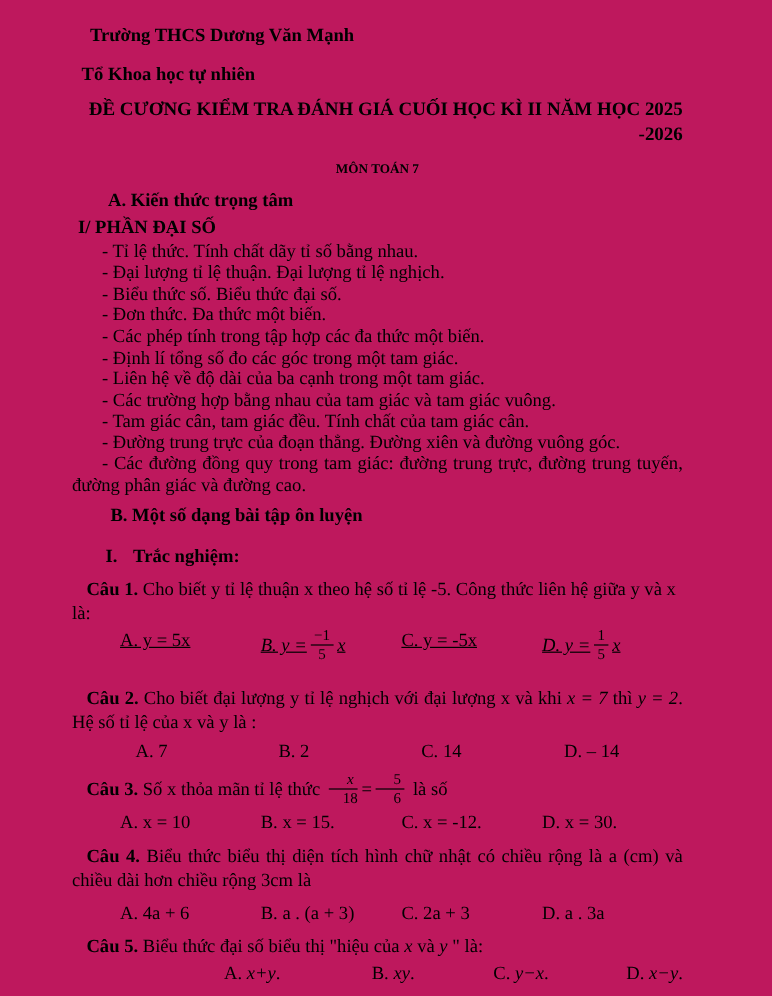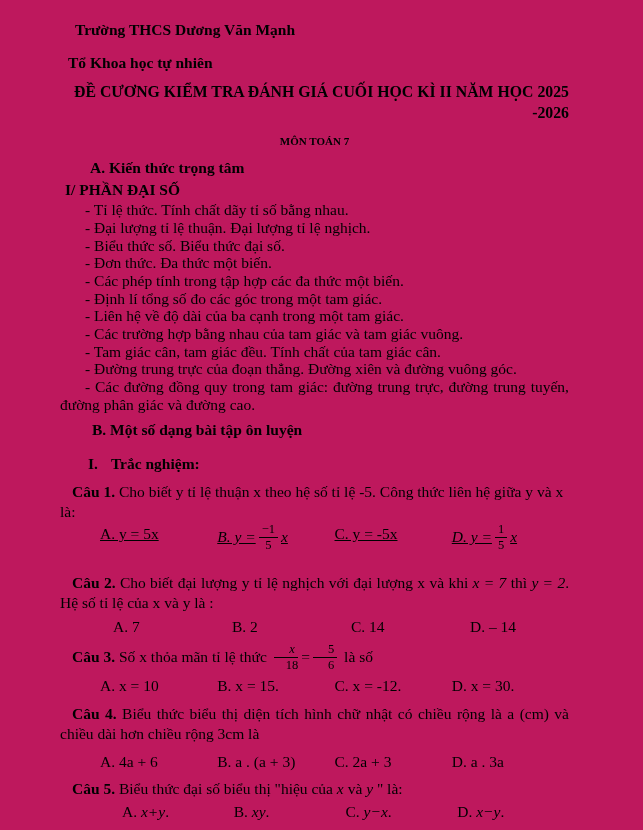--- a/index.html
+++ b/index.html
@@ -24,21 +24,21 @@
   .sec-b    { font-weight:bold; margin:7px 0 14px 32px; }
   .sec-sub  { font-weight:bold; margin:0 0 4px 28px; }
   .subgap   { margin-left:13px; }
   .q        { margin:7px 0 0 0; text-indent:12px; line-height:1.33; }
   .qlabel   { font-weight:bold; }
   .mi       { font-style:italic; }
   .opts     { display:flex; margin:3px 0 3px 40px; }
   .opts .opt{ flex:1 1 0; }
   .tall     { align-items:flex-start; min-height:42px; margin:1px 0 1px 40px;text-decoration:underline; }
   .ml53     { margin-left:53px;gap:20px; }
-  .ml62     { margin-left:62px; }
+  .ml62     { margin-left:62px;text-align:right; }
   .gapb     { margin:7px 0 5px 40px; }
   .frac {
     display:inline-block; vertical-align:middle; text-align:center;
     line-height:1.05; font-size:12.5px; margin:0 3px; transform:translateY(-1px);
   }
   .fnum { display:block; border-bottom:1px solid #000; padding:0 3px 1px 3px; }
   .fden { display:block; padding-top:1px; }
   sup { font-size:10px; }
 </style>
 </head>

